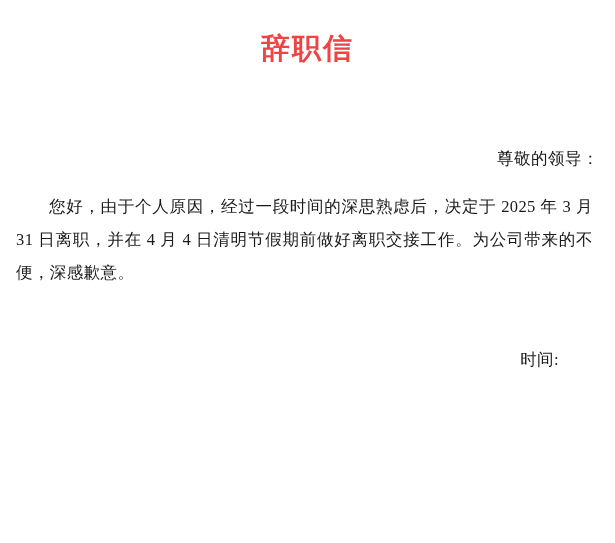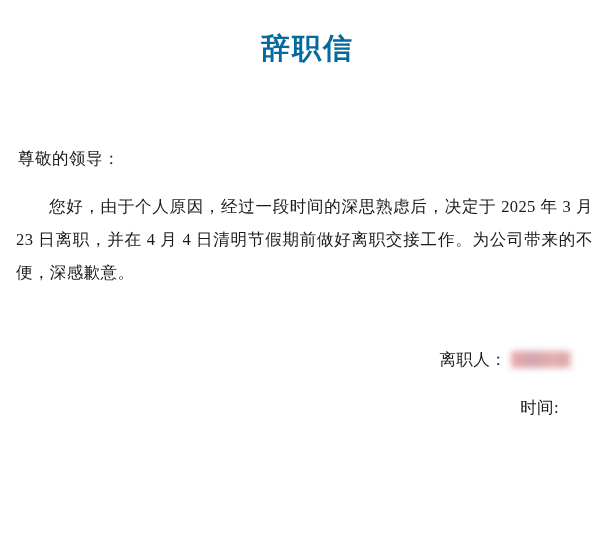--- a/index.html
+++ b/index.html
@@ -23,31 +23,32 @@
     padding: 0 16px;
   }
   .doc-title {
     text-align: center;
     font-size: 29px;
     font-weight: bold;
     letter-spacing: 2px;
     margin-top: 30px;
     margin-bottom: 0;
     line-height: 1.3;
-    color: #0369a1;
+    color: #ef4444;
   }
   .body-block {
     margin-top: 78px;
   }
   .salutation {
     font-size: 16.5px;
     line-height: 1.6;
     margin: 0 0 18px 0;
     padding-left: 2px;
     letter-spacing: 0.5px;
+    text-align: right;
   }
   .para {
     font-size: 16.5px;
     line-height: 2.0;
     margin: 0 0 16px 0;
     text-indent: 2em;
     text-align: justify;
     letter-spacing: 0.4px;
     padding-right: 6px;
   }
@@ -103,30 +104,26 @@
 <body>
 
 <div class="page">
 
   <h1 class="doc-title">辞职信</h1>
 
   <div class="body-block">
 
     <p class="salutation">尊敬的领导：</p>
 
-    <p class="para">您好，由于个人原因，经过一段时间的深思熟虑后，决定于 2025 年 3 月 23 日离职，并在 4 月 4 日清明节假期前做好离职交接工作。为公司带来的不便，深感歉意。</p>
+    <p class="para">您好，由于个人原因，经过一段时间的深思熟虑后，决定于 2025 年 3 月 31 日离职，并在 4 月 4 日清明节假期前做好离职交接工作。为公司带来的不便，深感歉意。</p>
 
 
   </div>
 
   <div class="sign-block">
-    <div class="sign-line">
-      <span>离职人：</span>
-      <span class="redacted"></span>
-    </div>
     <div class="sign-line date">
       <span>时间:</span>
     </div>
   </div>
 
   <div class="watermark">
     
   </div>
 
 </div>

